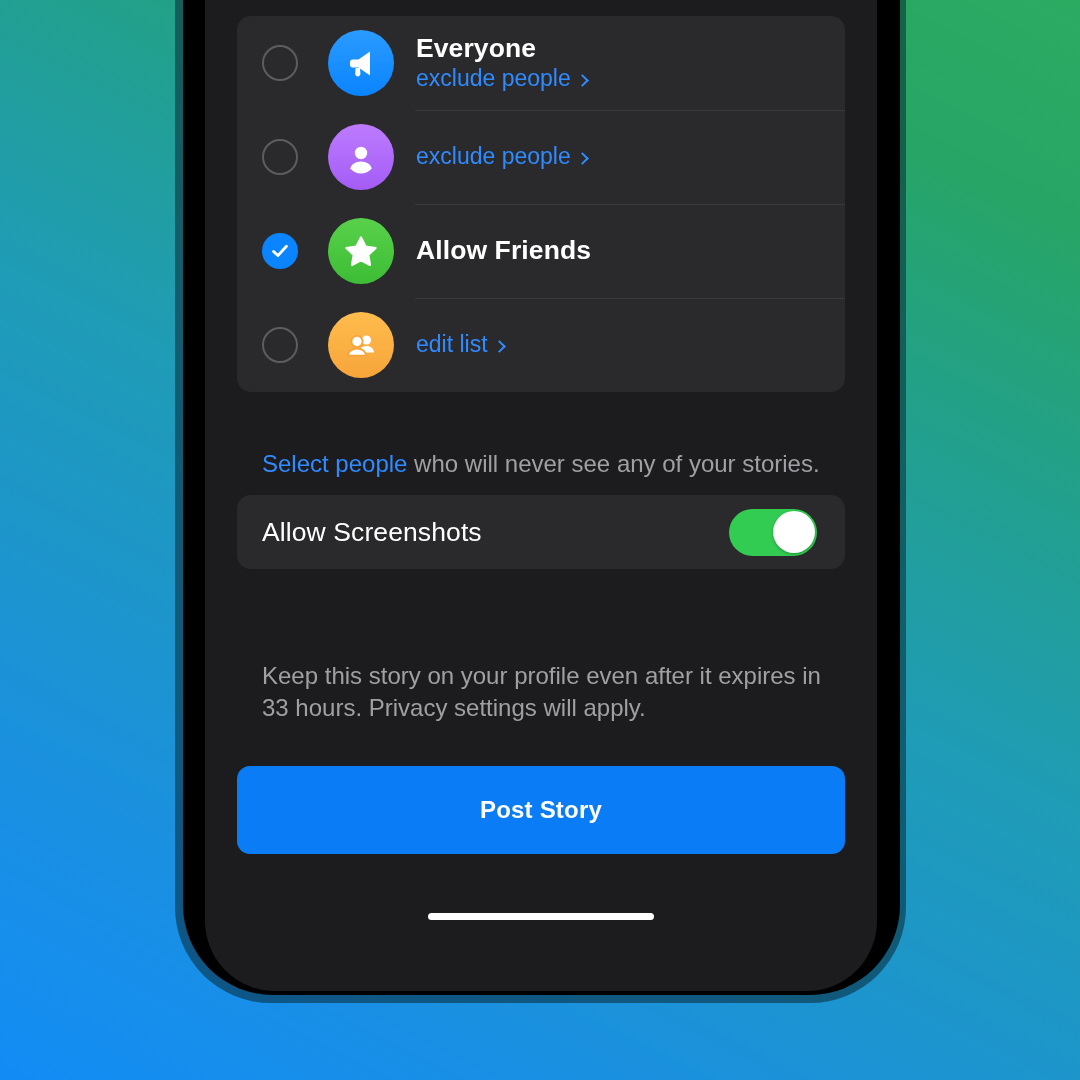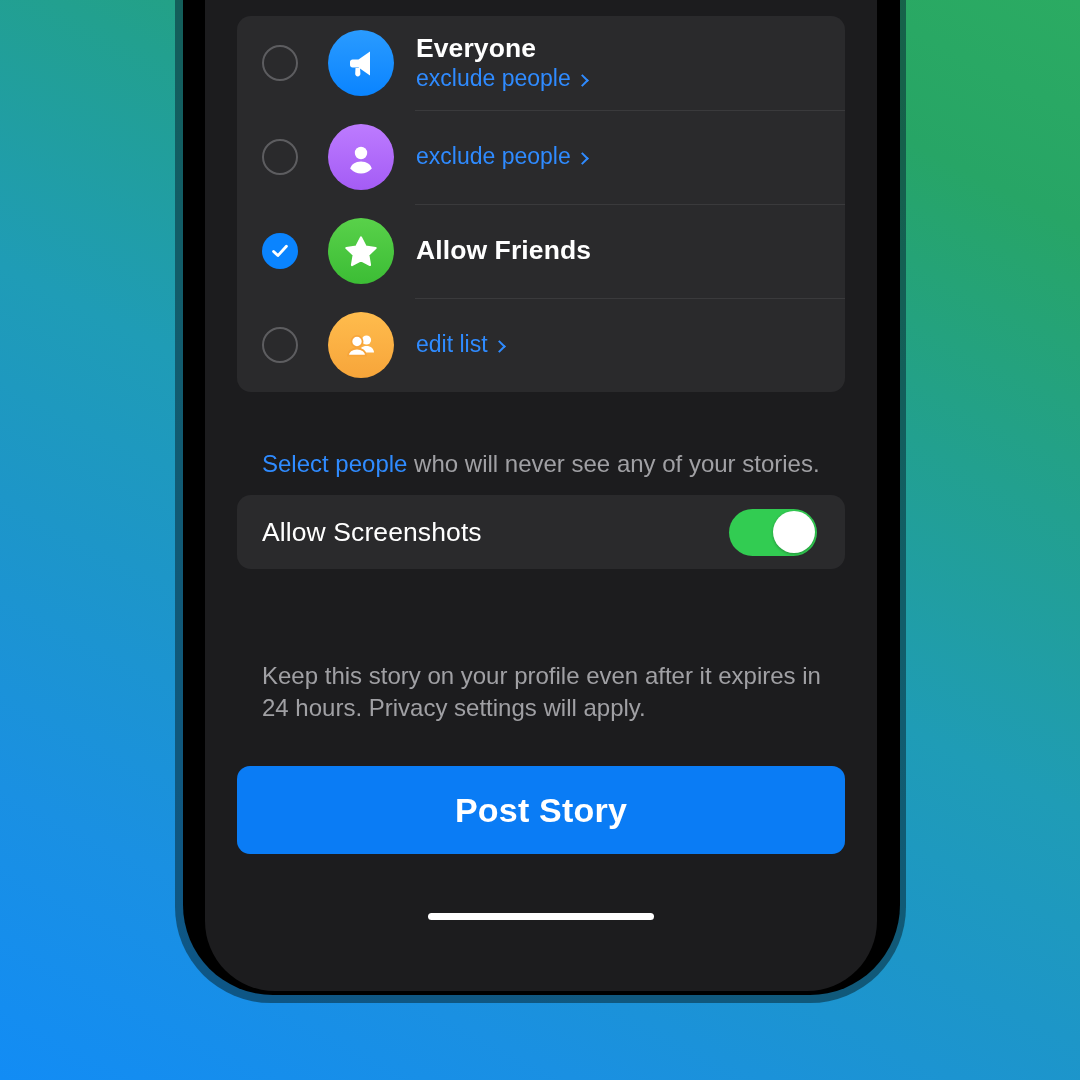--- a/index.html
+++ b/index.html
@@ -206,21 +206,21 @@
 
   
   #post-button{
     position:absolute;
     left:32px; top:766px;
     width:608px; height:88px;
     background:#0a7cf5;
     border-radius:13px;
     border:none;
     color:#fff;
-    font-size:34px;
+    font-size:24px;
     font-weight:bold;
     font-family:"Liberation Sans", sans-serif;
     letter-spacing:0.2px;
     cursor:pointer;
   }
 
   
   #home-indicator{
     position:absolute;
     left:50%; transform:translateX(-50%);
@@ -323,21 +323,21 @@
         <div class="trow">
           <div class="trow-label">Allow Screenshots</div>
           <div class="switch">
             <div class="knob"></div>
           </div>
         </div>
 
 
       </div>
 
-      <div class="footnote" id="toggle-footnote">Keep this story on your profile even after it expires in 24 hours. Privacy settings will apply.</div>
+      <div class="footnote" id="toggle-footnote">Keep this story on your profile even after it expires in 33 hours. Privacy settings will apply.</div>
 
       <button id="post-button">Post Story</button>
 
       <div id="home-indicator"></div>
 
     </div>
   </div>
 </div>
 
 </body></html>

